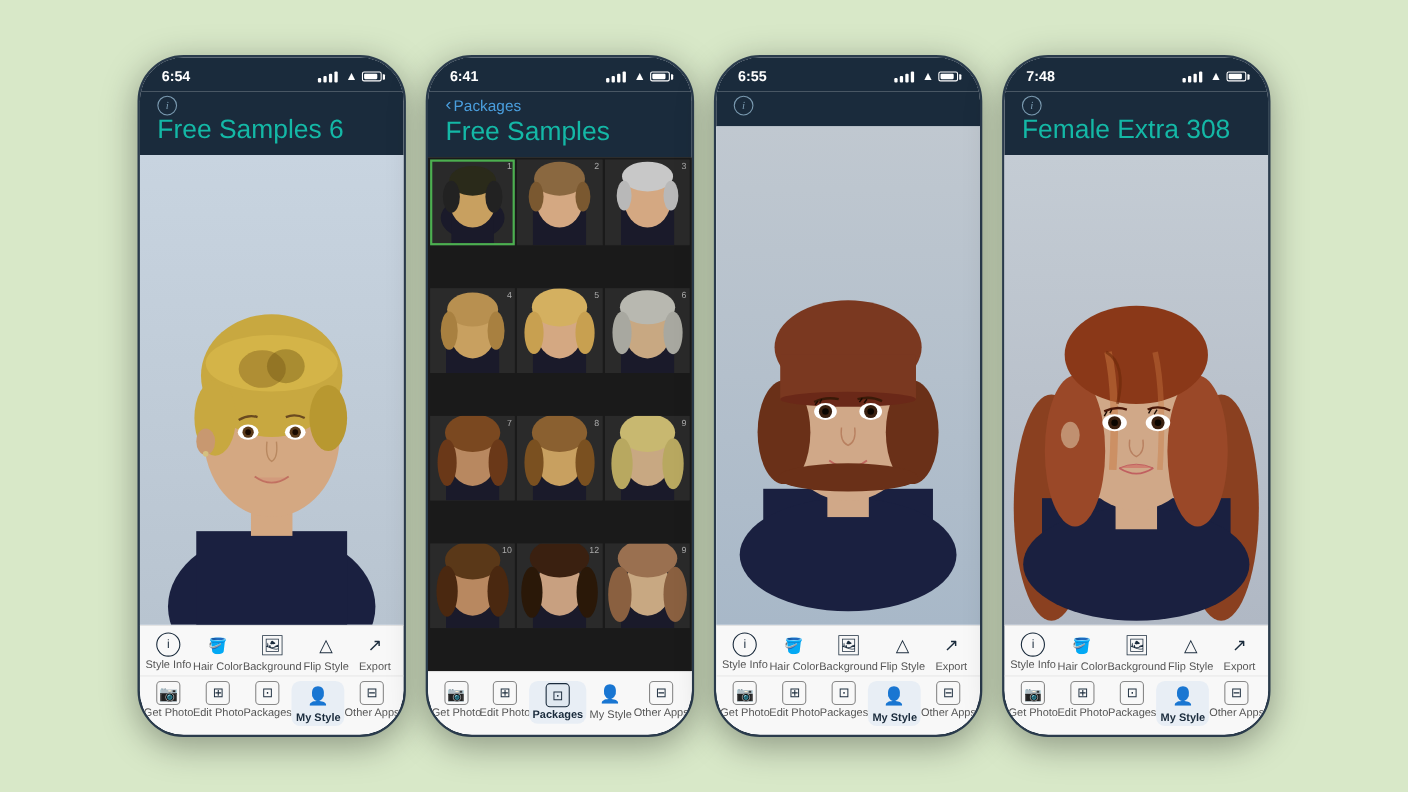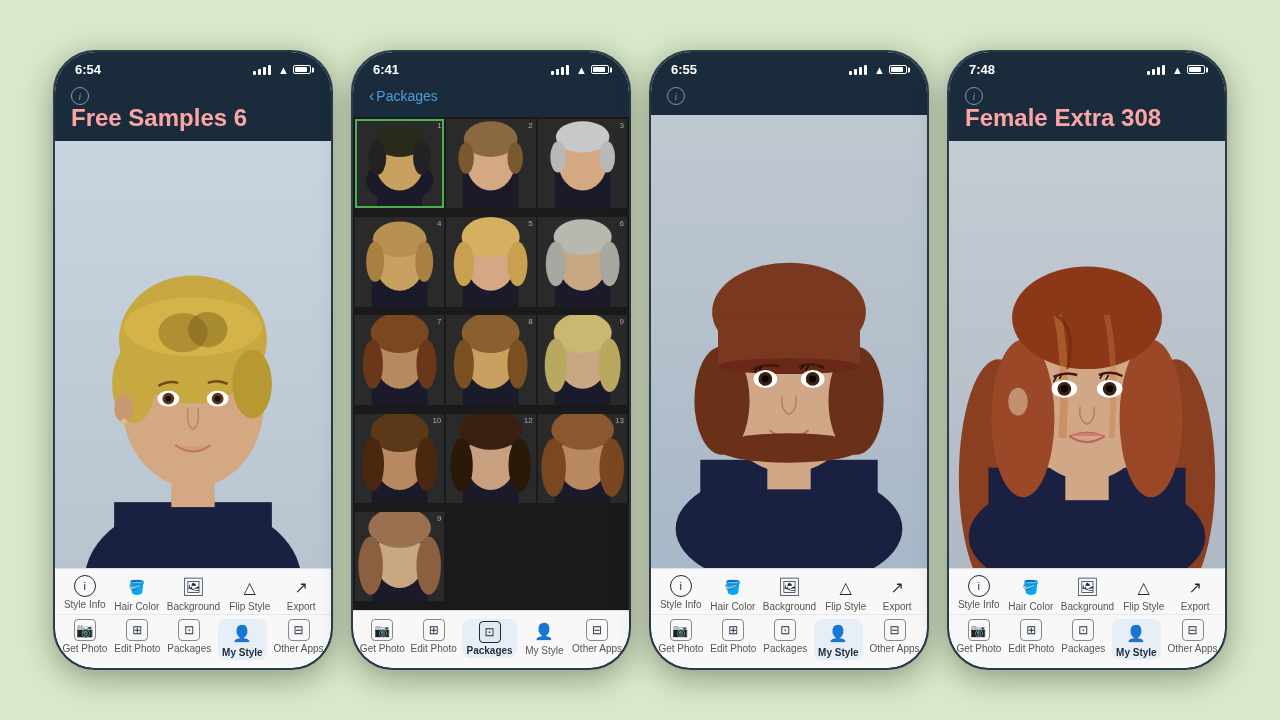--- a/index.html
+++ b/index.html
@@ -13,21 +13,21 @@
       font-family: -apple-system, BlinkMacSystemFont, 'Helvetica Neue', Arial, sans-serif;
       overflow: hidden;
     }
     .phones-container {
       display: flex;
       gap: 18px;
       align-items: center;
       padding: 20px;
     }
     .phone {
-      width: 280px;
+      width: 244px;
       height: 620px;
       background: #1a2b3c;
       border-radius: 42px;
       padding: 0;
       position: relative;
       box-shadow: 0 8px 32px rgba(0,0,0,0.35);
       overflow: hidden;
       border: 2px solid #2a3b4c;
     }
     .phone-inner {
@@ -117,23 +117,23 @@
       display: flex;
       align-items: center;
       justify-content: center;
       color: #7a9ab0;
       font-size: 10px;
       font-style: italic;
       font-family: Georgia, serif;
       flex-shrink: 0;
     }
     .app-title {
-      color: #fca5a5;
+      color: #14b8a6;
       font-size: 24px;
-      font-weight: 700;
+      font-weight: 400;
       line-height: 1.1;
     }
     .back-nav {
       display: flex;
       align-items: center;
       color: #4a9edd;
       font-size: 14px;
       margin-bottom: 2px;
     }
     .back-chevron {
@@ -368,20 +368,21 @@
           <div class="battery-icon">
               <div class="battery-fill"></div>
             </div>
         </div>
       </div>
       <div class="app-header">
         <div class="back-nav">
           <span class="back-chevron">‹</span>
           <span>Packages</span>
         </div>
+        <div class="app-title">Free Samples</div>
       </div>
       <div class="phone-content" style="background:#111;">
 
         <div class="hair-grid">
 
           <div class="hair-cell selected">
             <span class="cell-number">1</span>
             <svg viewBox="0 0 80 80" width="100%" height="100%">
               <rect width="80" height="80" fill="#2a2a2a"></rect>
               <ellipse cx="40" cy="55" rx="30" ry="20" fill="#1a1a2a"></ellipse>
@@ -499,31 +500,20 @@
             <svg viewBox="0 0 80 80" width="100%" height="100%">
               <rect width="80" height="80" fill="#2a2a2a"></rect>
               <rect x="15" y="45" width="50" height="40" fill="#1a1a2a"></rect>
               <ellipse cx="40" cy="42" rx="22" ry="26" fill="#c8a080"></ellipse>
               <ellipse cx="40" cy="14" rx="28" ry="18" fill="#3a2010"></ellipse>
               <ellipse cx="14" cy="46" rx="10" ry="24" fill="#2a1808"></ellipse>
               <ellipse cx="66" cy="46" rx="10" ry="24" fill="#2a1808"></ellipse>
             </svg>
           </div>
 
-          <div class="hair-cell">
-            <span class="cell-number">13</span>
-            <svg viewBox="0 0 80 80" width="100%" height="100%">
-              <rect width="80" height="80" fill="#2a2a2a"></rect>
-              <rect x="15" y="45" width="50" height="40" fill="#1a1a2a"></rect>
-              <ellipse cx="40" cy="42" rx="22" ry="26" fill="#b88860"></ellipse>
-              <ellipse cx="40" cy="14" rx="28" ry="18" fill="#8a5830"></ellipse>
-              <ellipse cx="14" cy="48" rx="11" ry="26" fill="#7a4820"></ellipse>
-              <ellipse cx="66" cy="48" rx="11" ry="26" fill="#7a4820"></ellipse>
-            </svg>
-          </div>
           <div class="hair-cell">
             <span class="cell-number">9</span>
             <svg viewBox="0 0 80 80" width="100%" height="100%">
               <rect width="80" height="80" fill="#2a2a2a"></rect>
               <rect x="15" y="45" width="50" height="40" fill="#1a1a2a"></rect>
               <ellipse cx="40" cy="42" rx="22" ry="26" fill="#c8a882"></ellipse>
               <ellipse cx="40" cy="14" rx="28" ry="18" fill="#9a7050"></ellipse>
               <ellipse cx="14" cy="48" rx="11" ry="26" fill="#8a6040"></ellipse>
               <ellipse cx="66" cy="48" rx="11" ry="26" fill="#8a6040"></ellipse>
             </svg>

